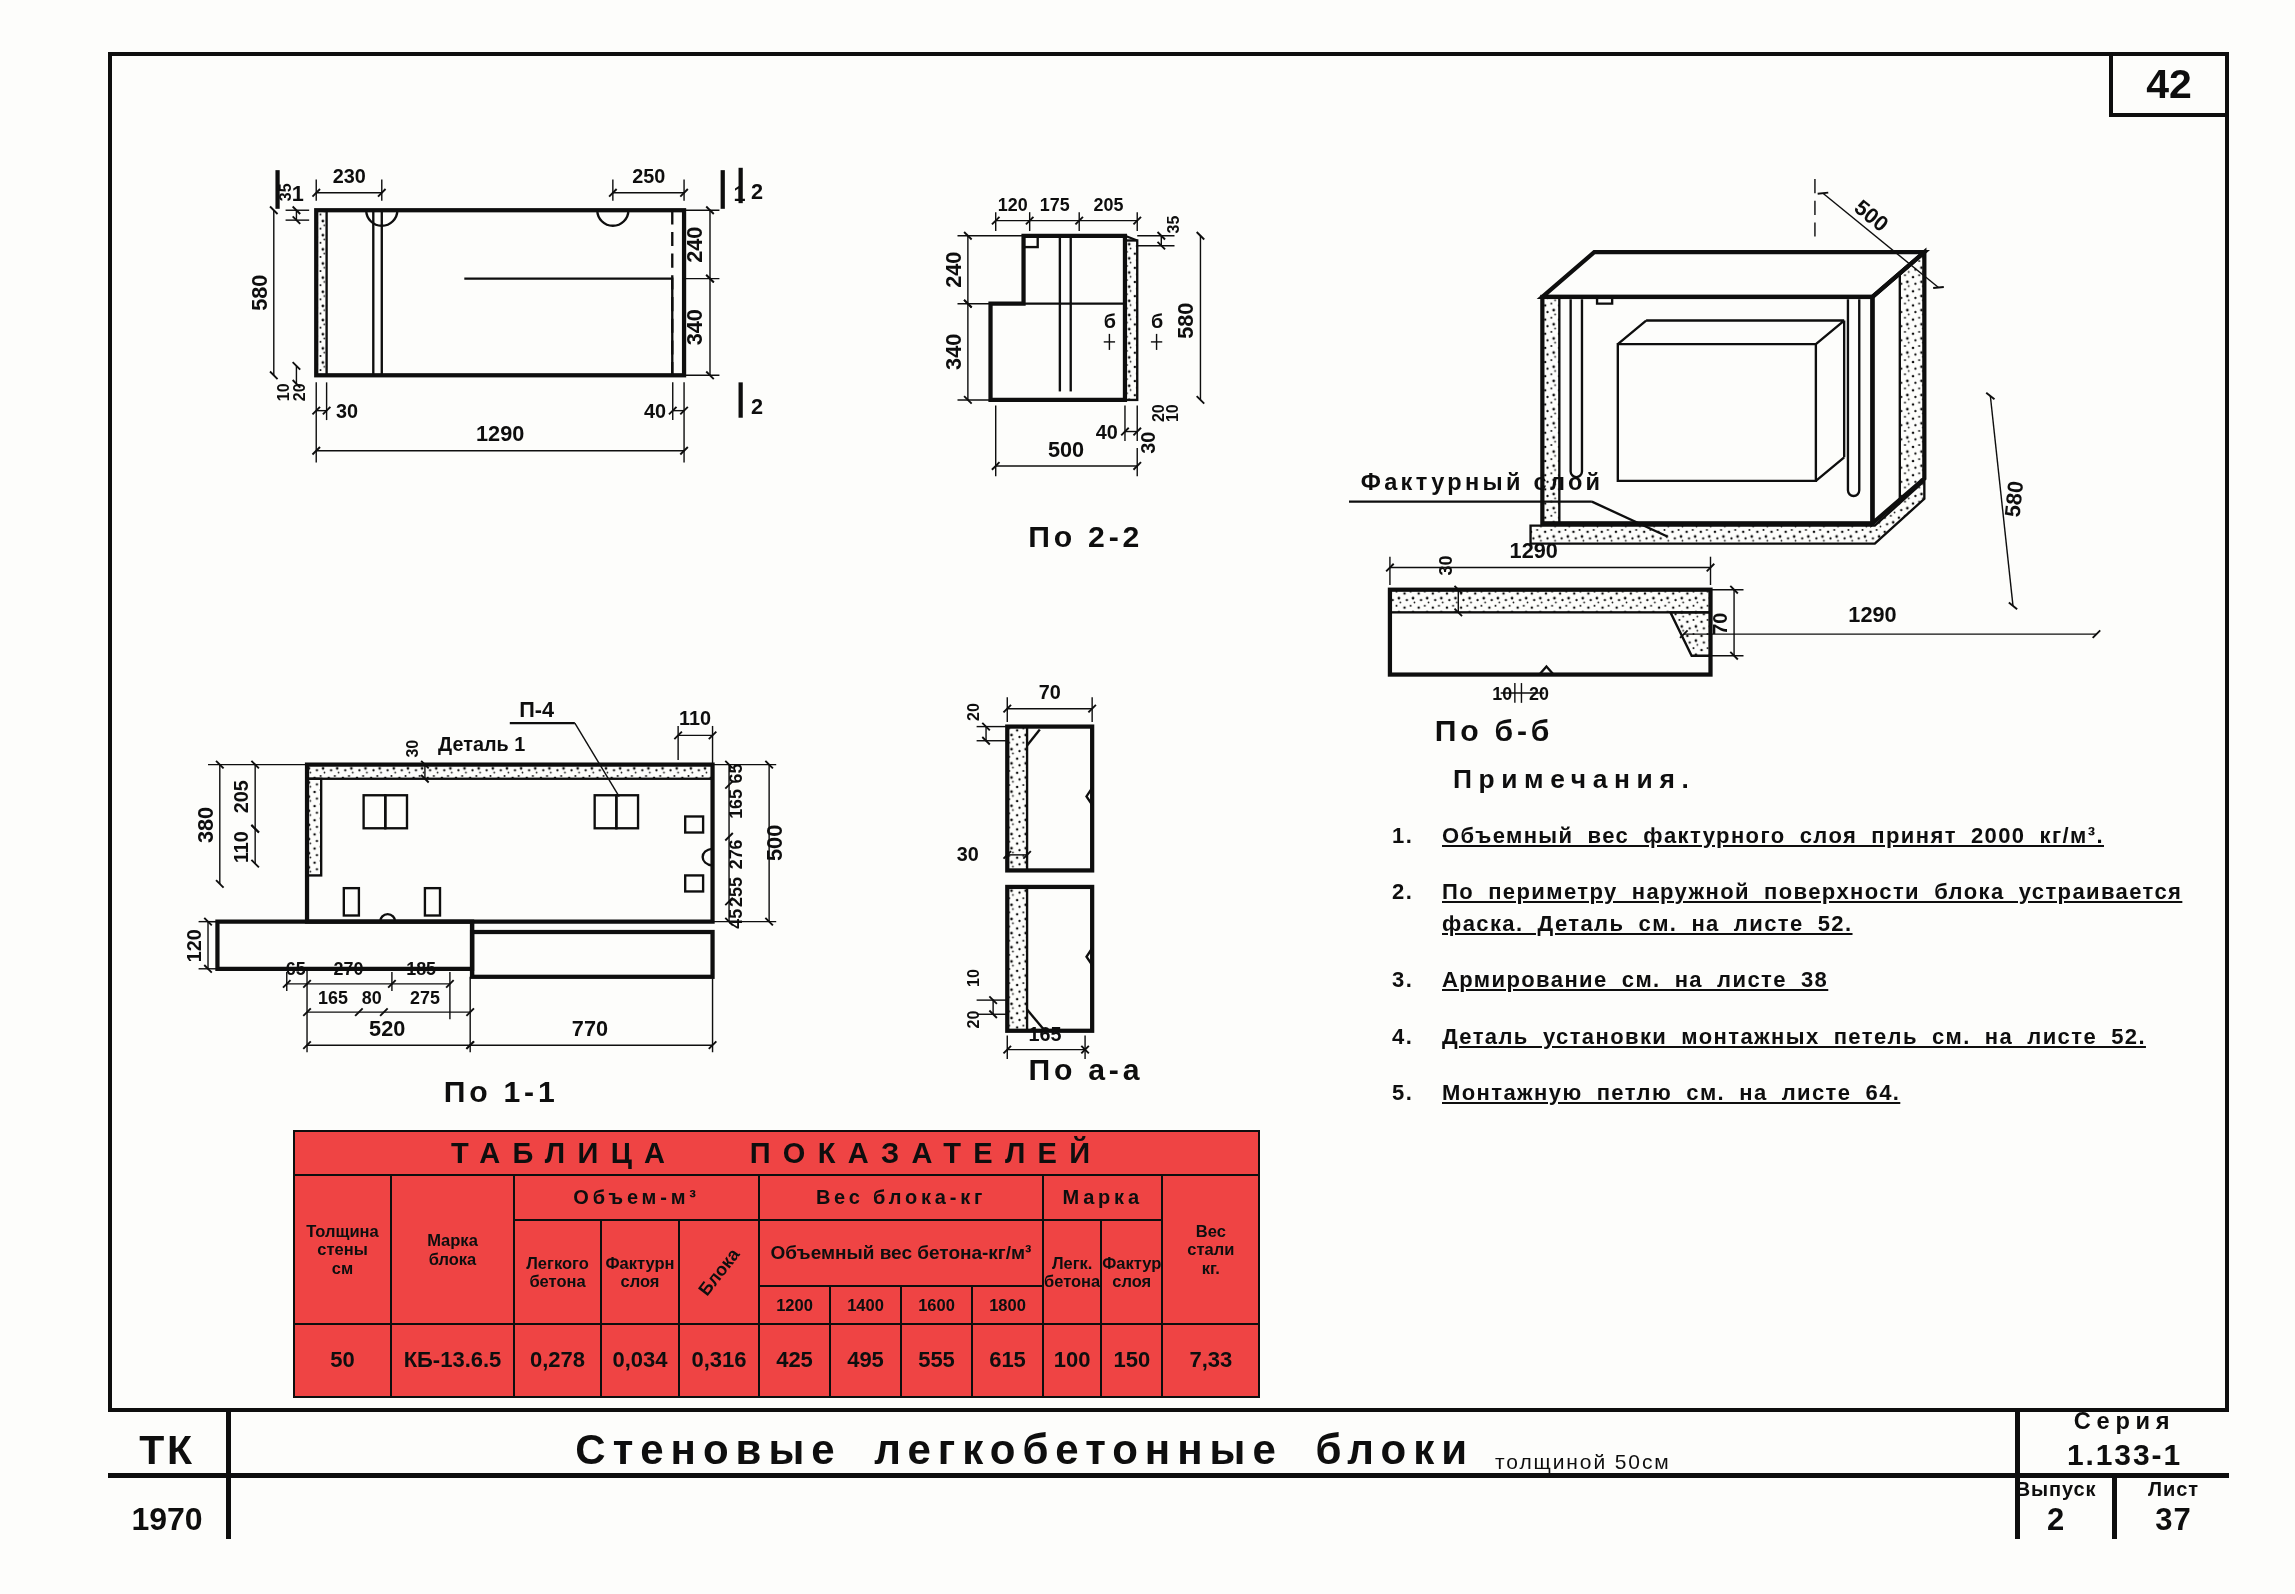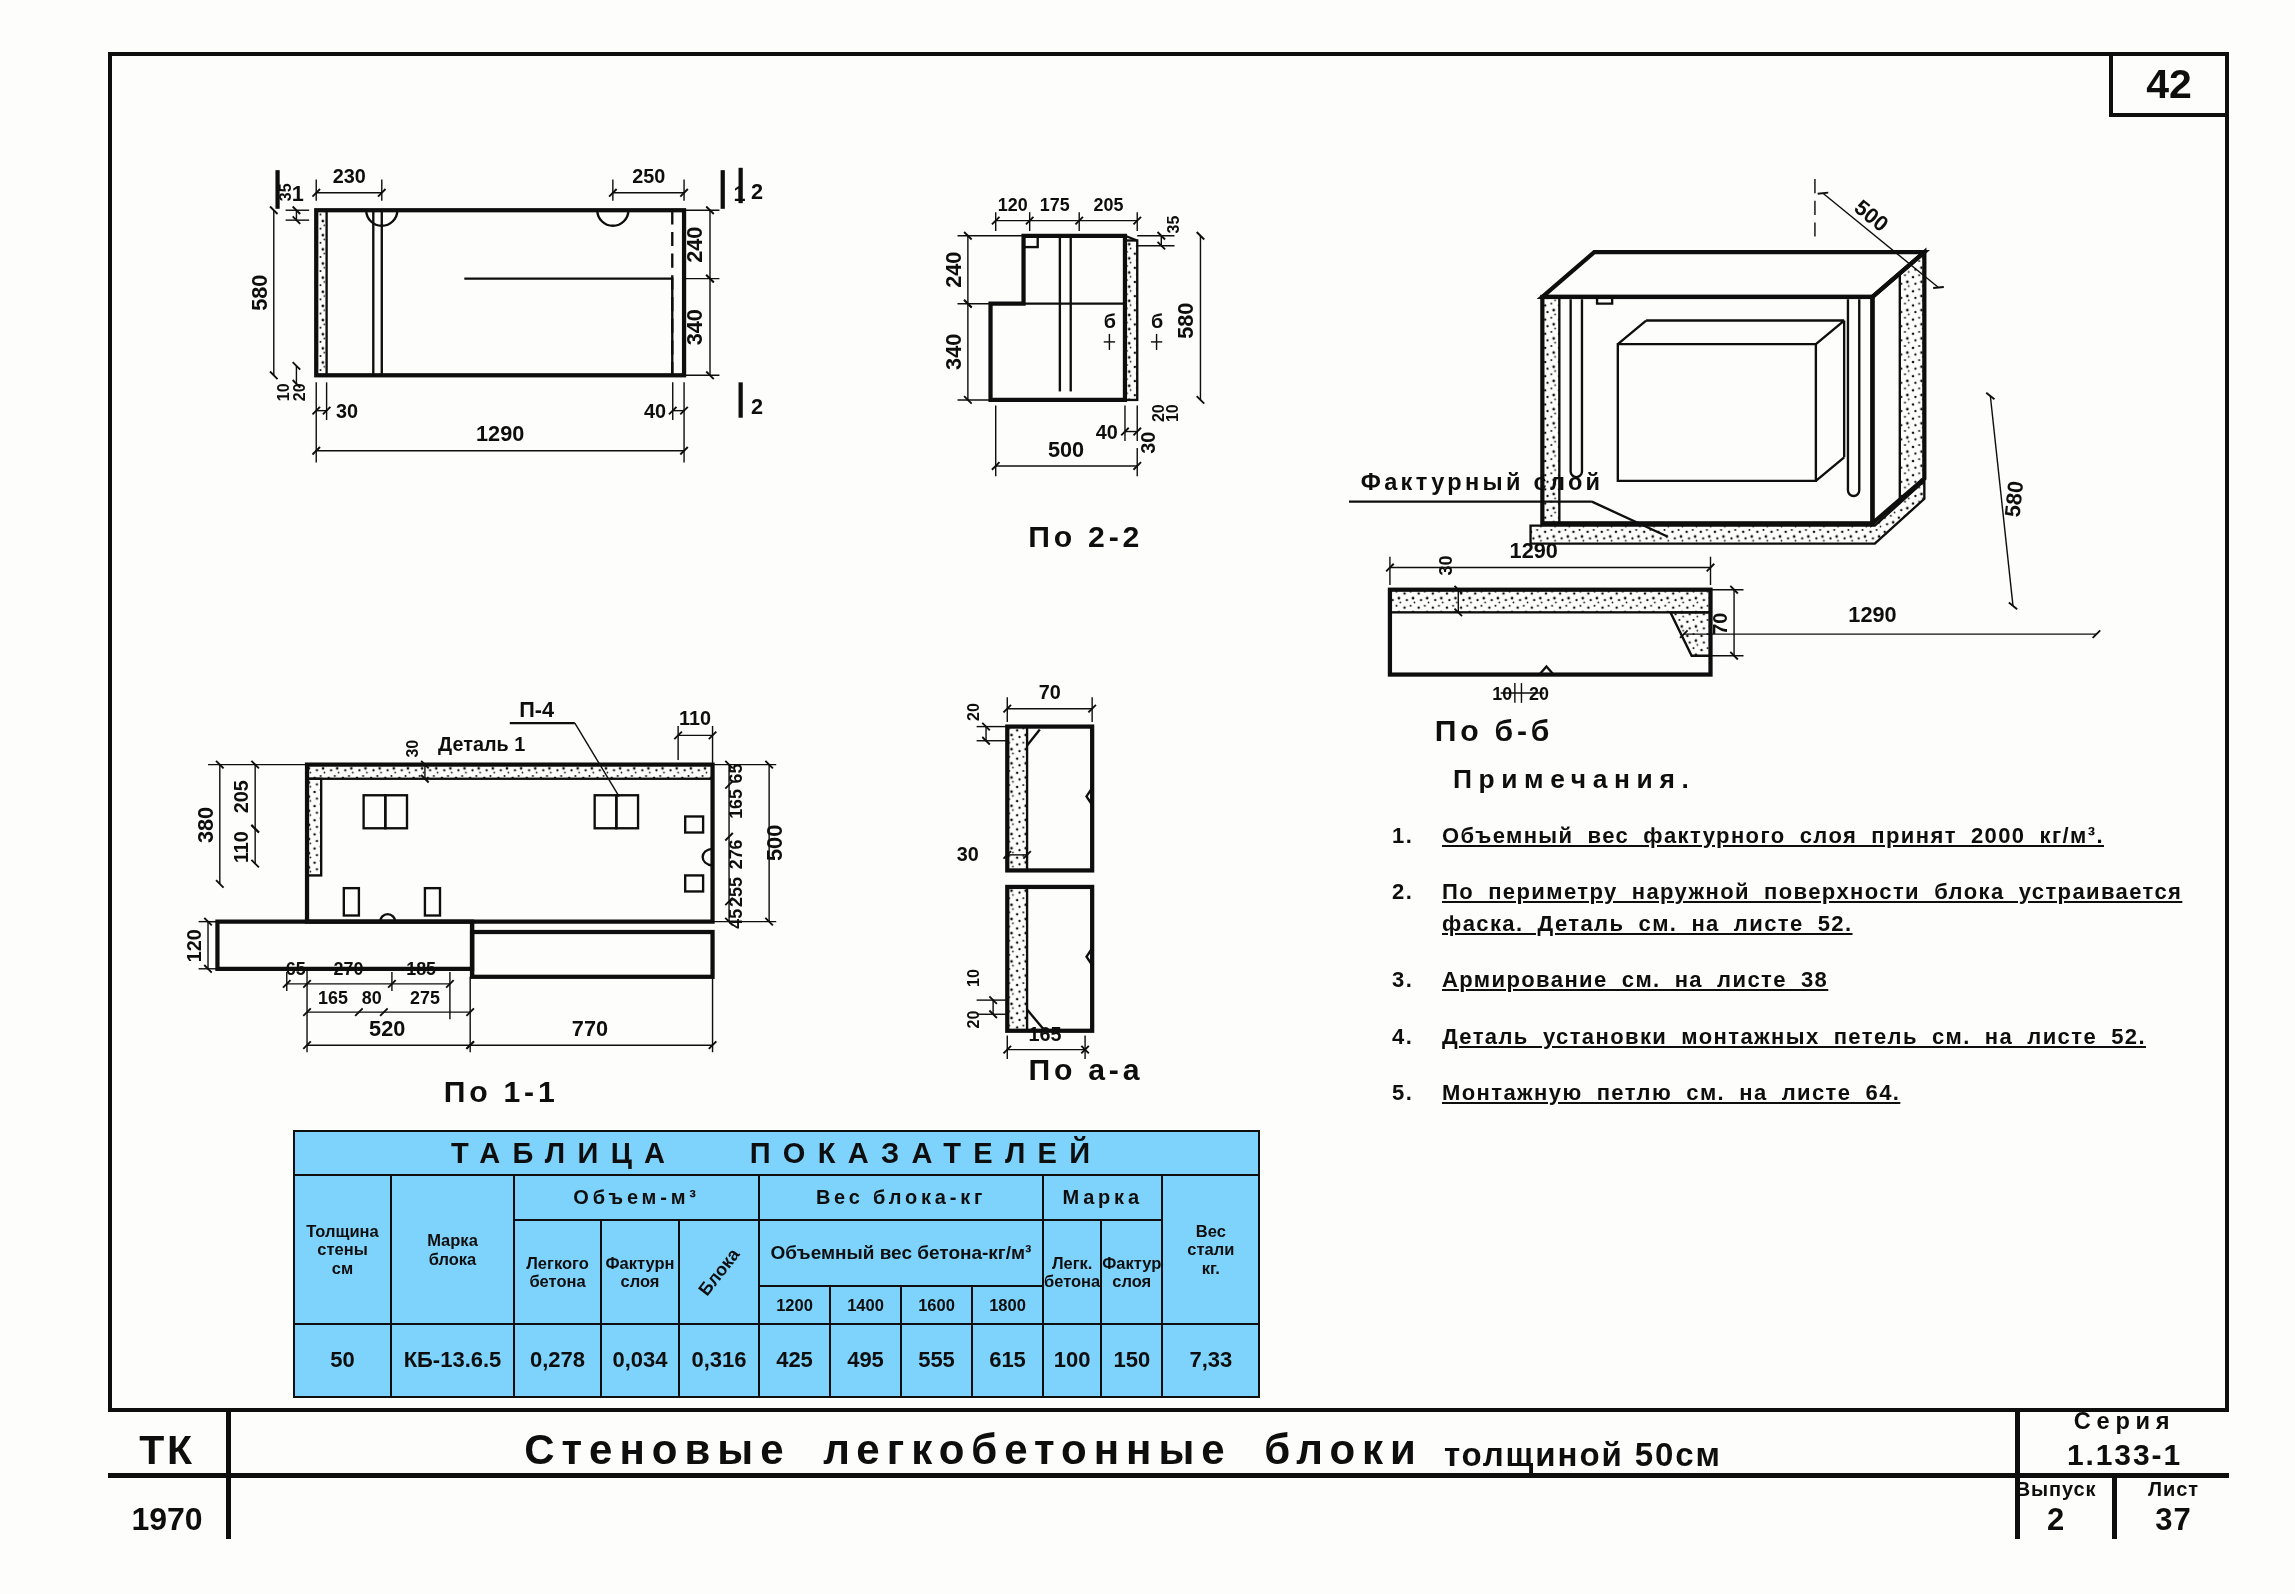--- a/index.html
+++ b/index.html
@@ -20,36 +20,36 @@
   .dim{stroke:#0e0e0e;stroke-width:3;fill:none;marker-start:url(#tk);marker-end:url(#tk)}
   .tk{stroke:#0e0e0e;stroke-width:4}
   
   .notes{position:absolute;left:1392px;top:764px;width:835px;}
   .notes-title{font-size:26.4px;font-weight:700;letter-spacing:6.6px;margin-left:61px;}
   .note{display:flex;margin-top:24.5px;font-size:22px;font-weight:700;letter-spacing:1.4px;line-height:1.45;}
   .note .n{width:50px;flex:none;}
   .note .t{flex:1;word-spacing:6.6px;text-decoration:underline;}
   
   .tblwrap{position:absolute;left:293px;top:1130px;}
-  table{border-collapse:collapse;table-layout:fixed;background:#7dd3fc;}
+  table{border-collapse:collapse;table-layout:fixed;background:#ef4444;}
   th,td{border:2.8px solid #0e0e0e;padding:0;text-align:center;vertical-align:middle;font-weight:700;
         white-space:pre-line;line-height:1.12;}
   .tbl-title{font-size:29px;letter-spacing:12.3px;word-spacing:52px;height:42px;}
   th{font-size:16.5px;}
   td{font-size:22px;}
   .diag{display:inline-block;transform:rotate(-52deg);font-size:18px;}
   
   .tb{position:absolute;left:108px;top:1408px;width:2121px;height:131px;border-top:4.7px solid #0e0e0e;box-sizing:border-box;background:#fdfdfb;}
   .cell{box-sizing:border-box;display:flex;align-items:flex-end;justify-content:center;}
   .tb-vline{position:absolute;top:0;bottom:0;width:4.7px;background:#0e0e0e;}
   .tb-hline{position:absolute;left:0;right:0;height:4.7px;background:#0e0e0e;}
   .org{font-size:41px;font-weight:700;letter-spacing:2.8px;}
   .year{font-size:32px;font-weight:700;}
   .mt1{font-size:42px;font-weight:700;letter-spacing:7px;word-spacing:14px;}
-  .mt1s{font-size:33px;font-weight:700;letter-spacing:1.9px;margin-left:21px;}
+  .mt1s{font-size:21px;font-weight:400;letter-spacing:1.9px;margin-left:21px;}
   .mt2{font-size:42px;font-weight:700;letter-spacing:5.7px;word-spacing:13.2px;}
   .ser{font-size:23.6px;font-weight:700;letter-spacing:5.7px;text-align:center;line-height:1.25;}
   .serv{font-size:30px;letter-spacing:1.9px;}
   .small-lab{font-size:20px;font-weight:700;letter-spacing:0.9px;text-align:center;line-height:1.2;}
   .small-val{font-size:31px;}
 </style>
 </head>
 <body>
 
 <div class="page">

